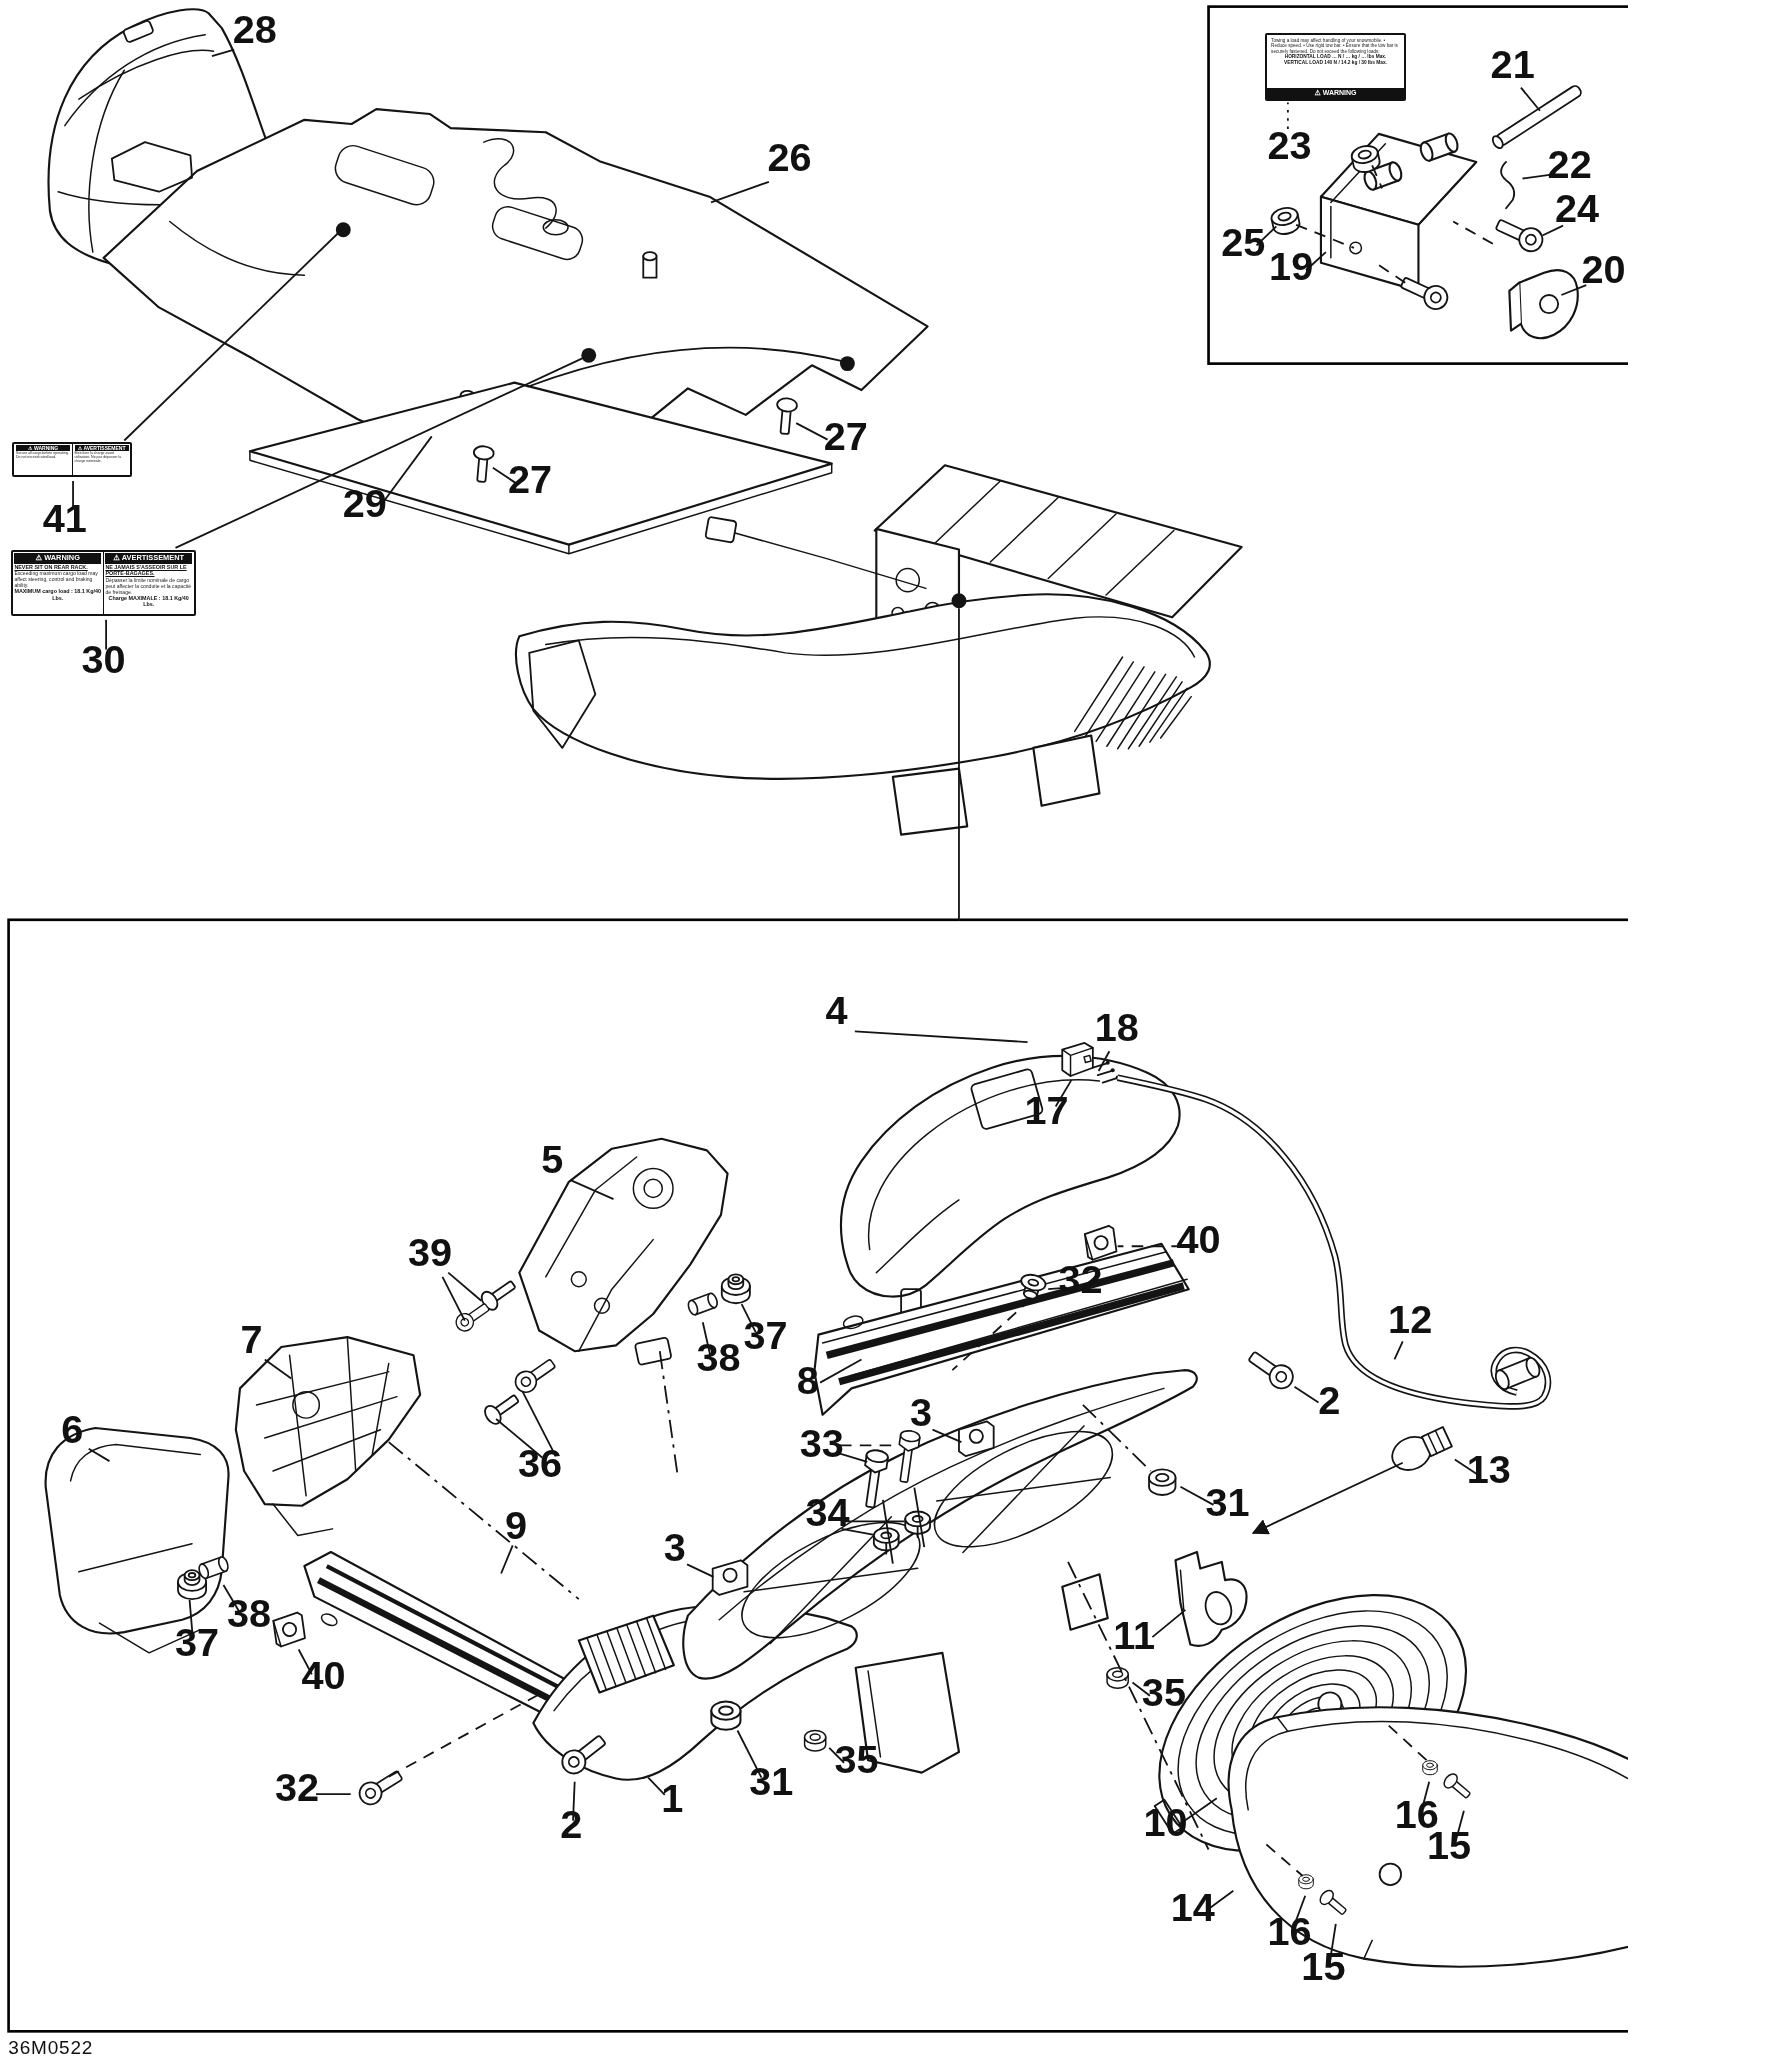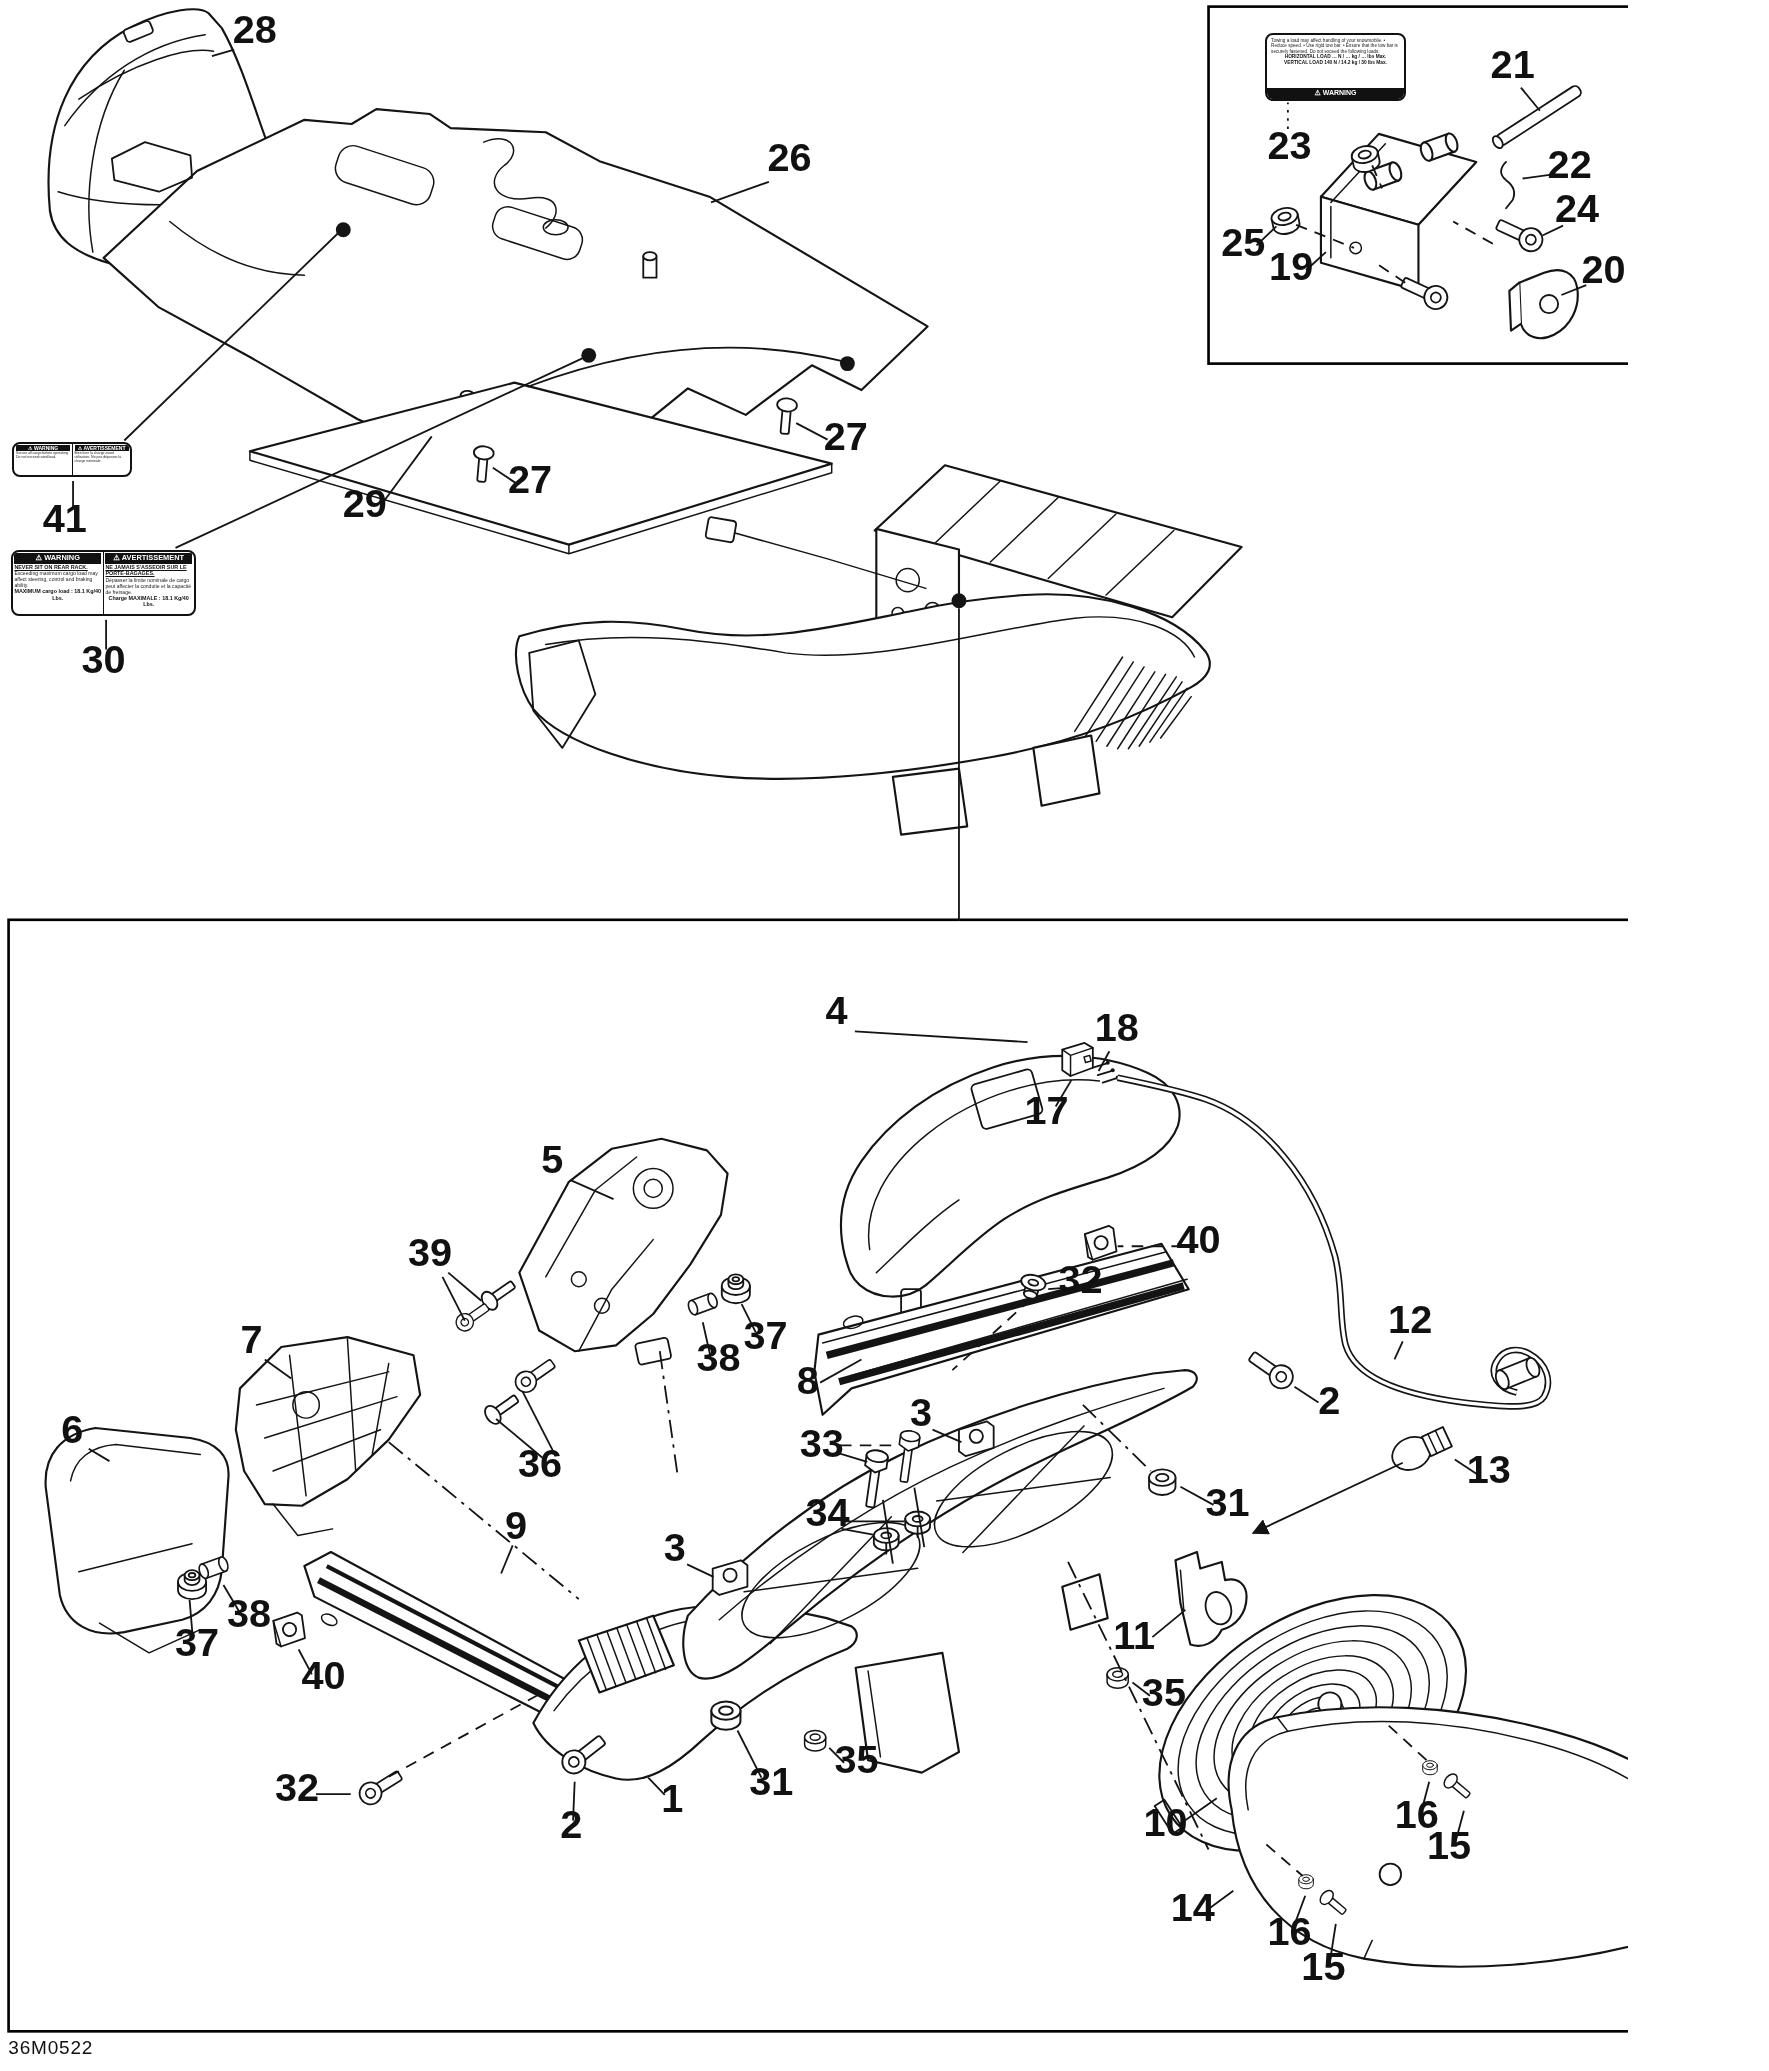--- a/index.html
+++ b/index.html
@@ -7,21 +7,21 @@
         font-family:"Liberation Sans",sans-serif;color:#111;overflow:hidden;}
   .page svg{position:absolute;left:0;top:0;}
   .part{fill:#fff;stroke:#141414;stroke-width:2.6;stroke-linejoin:round;stroke-linecap:round;}
   .thin{fill:none;stroke:#141414;stroke-width:1.8;stroke-linejoin:round;stroke-linecap:round;}
   .det{fill:none;stroke:#141414;stroke-width:2.2;stroke-linejoin:round;stroke-linecap:round;}
   .dark{fill:#141414;stroke:none;}
   .hw{fill:#fff;stroke:#141414;stroke-width:2.2;stroke-linejoin:round;stroke-linecap:round;}
   .box{fill:none;stroke:#000;stroke-width:3.2;}
   .callout{font:700 48px "Liberation Sans",sans-serif;fill:#111;text-anchor:middle;}
   .leader{stroke:#141414;stroke-width:2.2;fill:none;}
-  .wlabel{position:absolute;border:2.1px solid #111;border-radius:8px;background:#fff;
+  .wlabel{position:absolute;border:2.1px solid #111;border-radius:2px;background:#fff;
           overflow:hidden;box-sizing:border-box;}
   .wl-cols{display:flex;width:100%;height:100%;}
   .wl-col{flex:1;padding:0.8px 1.7px;overflow:hidden;}
   .wl-col + .wl-col{border-left:0.8px solid #111;}
   .wl-head{background:#111;color:#fff;font-weight:bold;text-align:center;
            white-space:nowrap;overflow:hidden;}
   .wl-sub{font-weight:bold;text-decoration:underline;}
   .wl-body{color:#222;}
   .wl-load{font-weight:bold;text-align:center;}
   #label41 .wl-head{font-size:5px;line-height:6.6px;}

